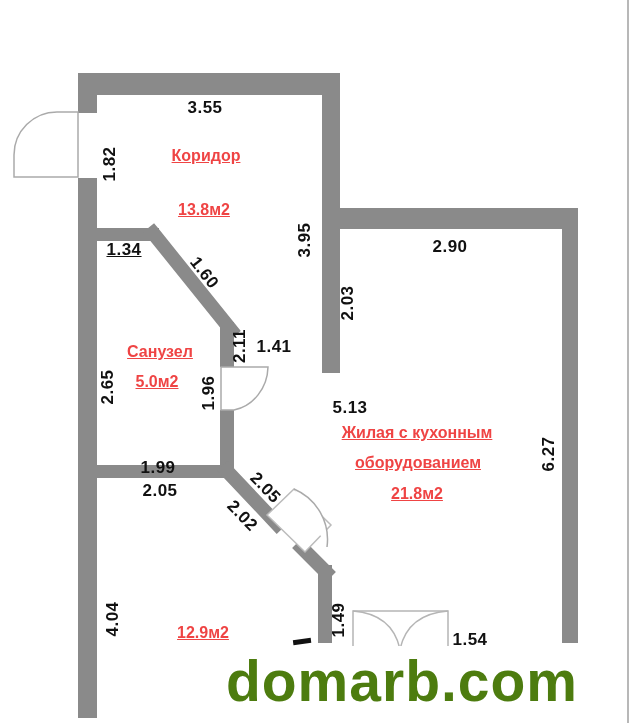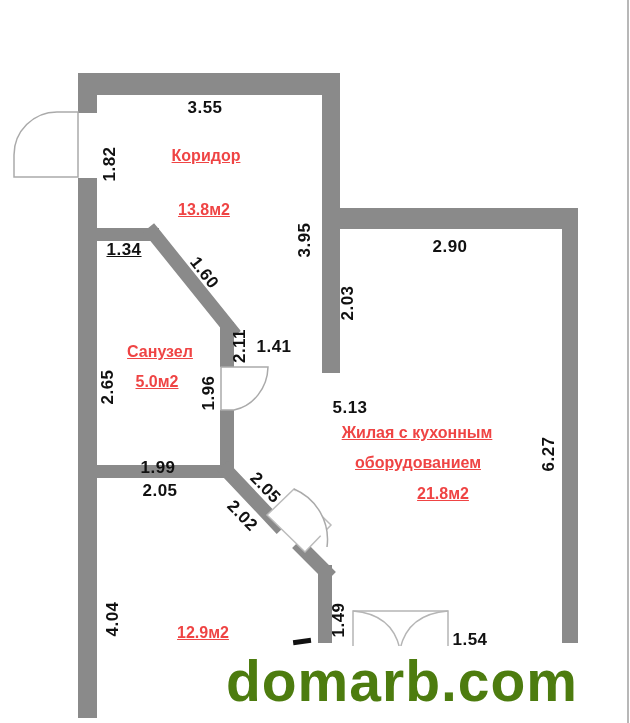--- a/index.html
+++ b/index.html
@@ -78,21 +78,21 @@
   <div class="dim v" style="left:113px;top:619px;">4.04</div>
   <div class="dim v" style="left:339px;top:620px;">1.49</div>
   <div class="dim" style="left:470px;top:640px;">1.54</div>
 
   <div class="room" style="left:206px;top:156px;">Коридор</div>
   <div class="room" style="left:204px;top:188px;margin-top:22px;">13.8м2</div>
   <div class="room" style="left:160px;top:352px;">Санузел</div>
   <div class="room" style="left:157px;top:382px;">5.0м2</div>
   <div class="room" style="left:418px;top:463px;">оборудованием</div>
   <div class="room" style="left:417px;top:433px;">Жилая с кухонным</div>
-  <div class="room" style="left:417px;top:494px;margin-left:26px;">21.8м2</div>
+  <div class="room" style="left:417px;top:494px;">21.8м2</div>
   <div class="room" style="left:203px;top:633px;">12.9м2</div>
 
   <div id="wm-box"></div>
   <div id="wm-text">domarb.com</div>
 
   <div id="right-border"></div>
 
 </div>
 
 </body></html>

